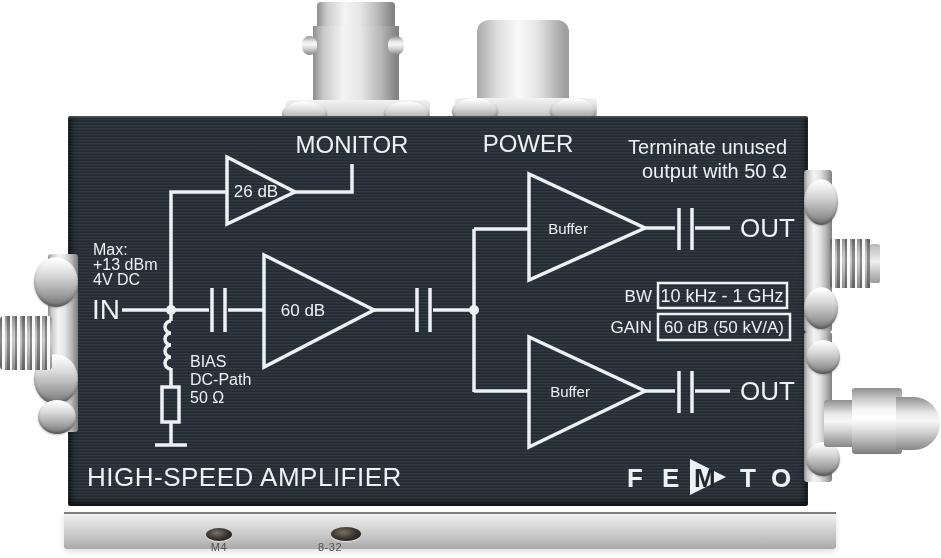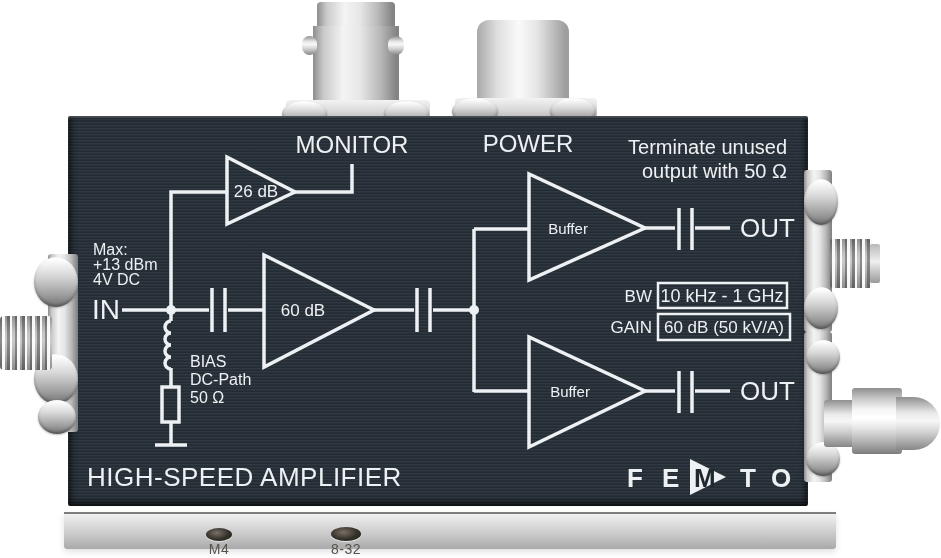--- a/index.html
+++ b/index.html
@@ -27,21 +27,21 @@
   .base{
     left:64px;top:512px;width:772px;height:35px;
     background:linear-gradient(180deg,#f0f0f0 0%,#d9d9d9 35%,#bdbdbd 75%,#a9a9a9 100%);
     border-top:2px solid #7d7d7d;border-radius:0 0 3px 3px;
     box-shadow:0 3px 6px rgba(0,0,0,.12);
   }
   .thread-hole{
     background:radial-gradient(ellipse at 42% 38%, #7a7065 0%, #34302a 55%, #1e1b16 100%);
     border-radius:50%;box-shadow:0 1px 1px rgba(255,255,255,.65);
   }
-  .thread-label{font-size:14px;color:#55514b;text-align:center;letter-spacing:.5px;}
+  .thread-label{font-size:11px;color:#55514b;text-align:center;letter-spacing:.5px;}
   
   .panel{
     left:68px;top:116px;width:740px;height:390px;
     background-color:#242c34;
     background-image:repeating-linear-gradient(180deg,
       rgba(160,178,192,.10) 0px, rgba(160,178,192,.10) 1px,
       rgba(8,14,20,.16) 2px, rgba(60,74,86,.08) 3px);
     border-radius:2px;
     box-shadow:inset 0 2px 2px rgba(255,255,255,.20), inset 0 -4px 7px rgba(0,0,0,.55),
                inset 4px 0 6px rgba(0,0,0,.35), inset -3px 0 5px rgba(0,0,0,.35);
@@ -71,21 +71,21 @@
     <div class="abs metal-v-bright" style="left:477px;top:20px;width:92px;height:82px;border-radius:12px 12px 2px 2px;"></div>
     <div class="abs plate" style="left:455px;top:98px;width:142px;height:27px;border-radius:4px;"></div>
     <div class="abs screw" style="left:452px;top:98px;width:46px;height:27px;"></div>
     <div class="abs screw" style="left:550px;top:98px;width:46px;height:27px;"></div>
   </div>
 
   <div class="abs base"></div>
   <div class="abs thread-hole" style="left:206px;top:528px;width:26px;height:13px;"></div>
   <div class="abs thread-hole" style="left:331px;top:527px;width:30px;height:14px;"></div>
   <div class="abs thread-label" style="left:201px;top:541px;width:36px;">M4</div>
-  <div class="abs thread-label" style="left:326px;top:541px;width:40px;">8-32</div>
+  <div class="abs thread-label" style="left:310px;top:541px;width:40px;">8-32</div>
 
   <div class="abs panel">
     <svg width="740" height="390" viewBox="0 0 740 390">
 
       <g>
         <path class="wire" d="M54,194 H141"></path>
         <path class="wire" d="M160,194 H196"></path>
         <path class="wire" d="M306,194 H346"></path>
         <path class="wire" d="M365,194 H406"></path>
         <path class="wire" d="M406,113 V276"></path>

